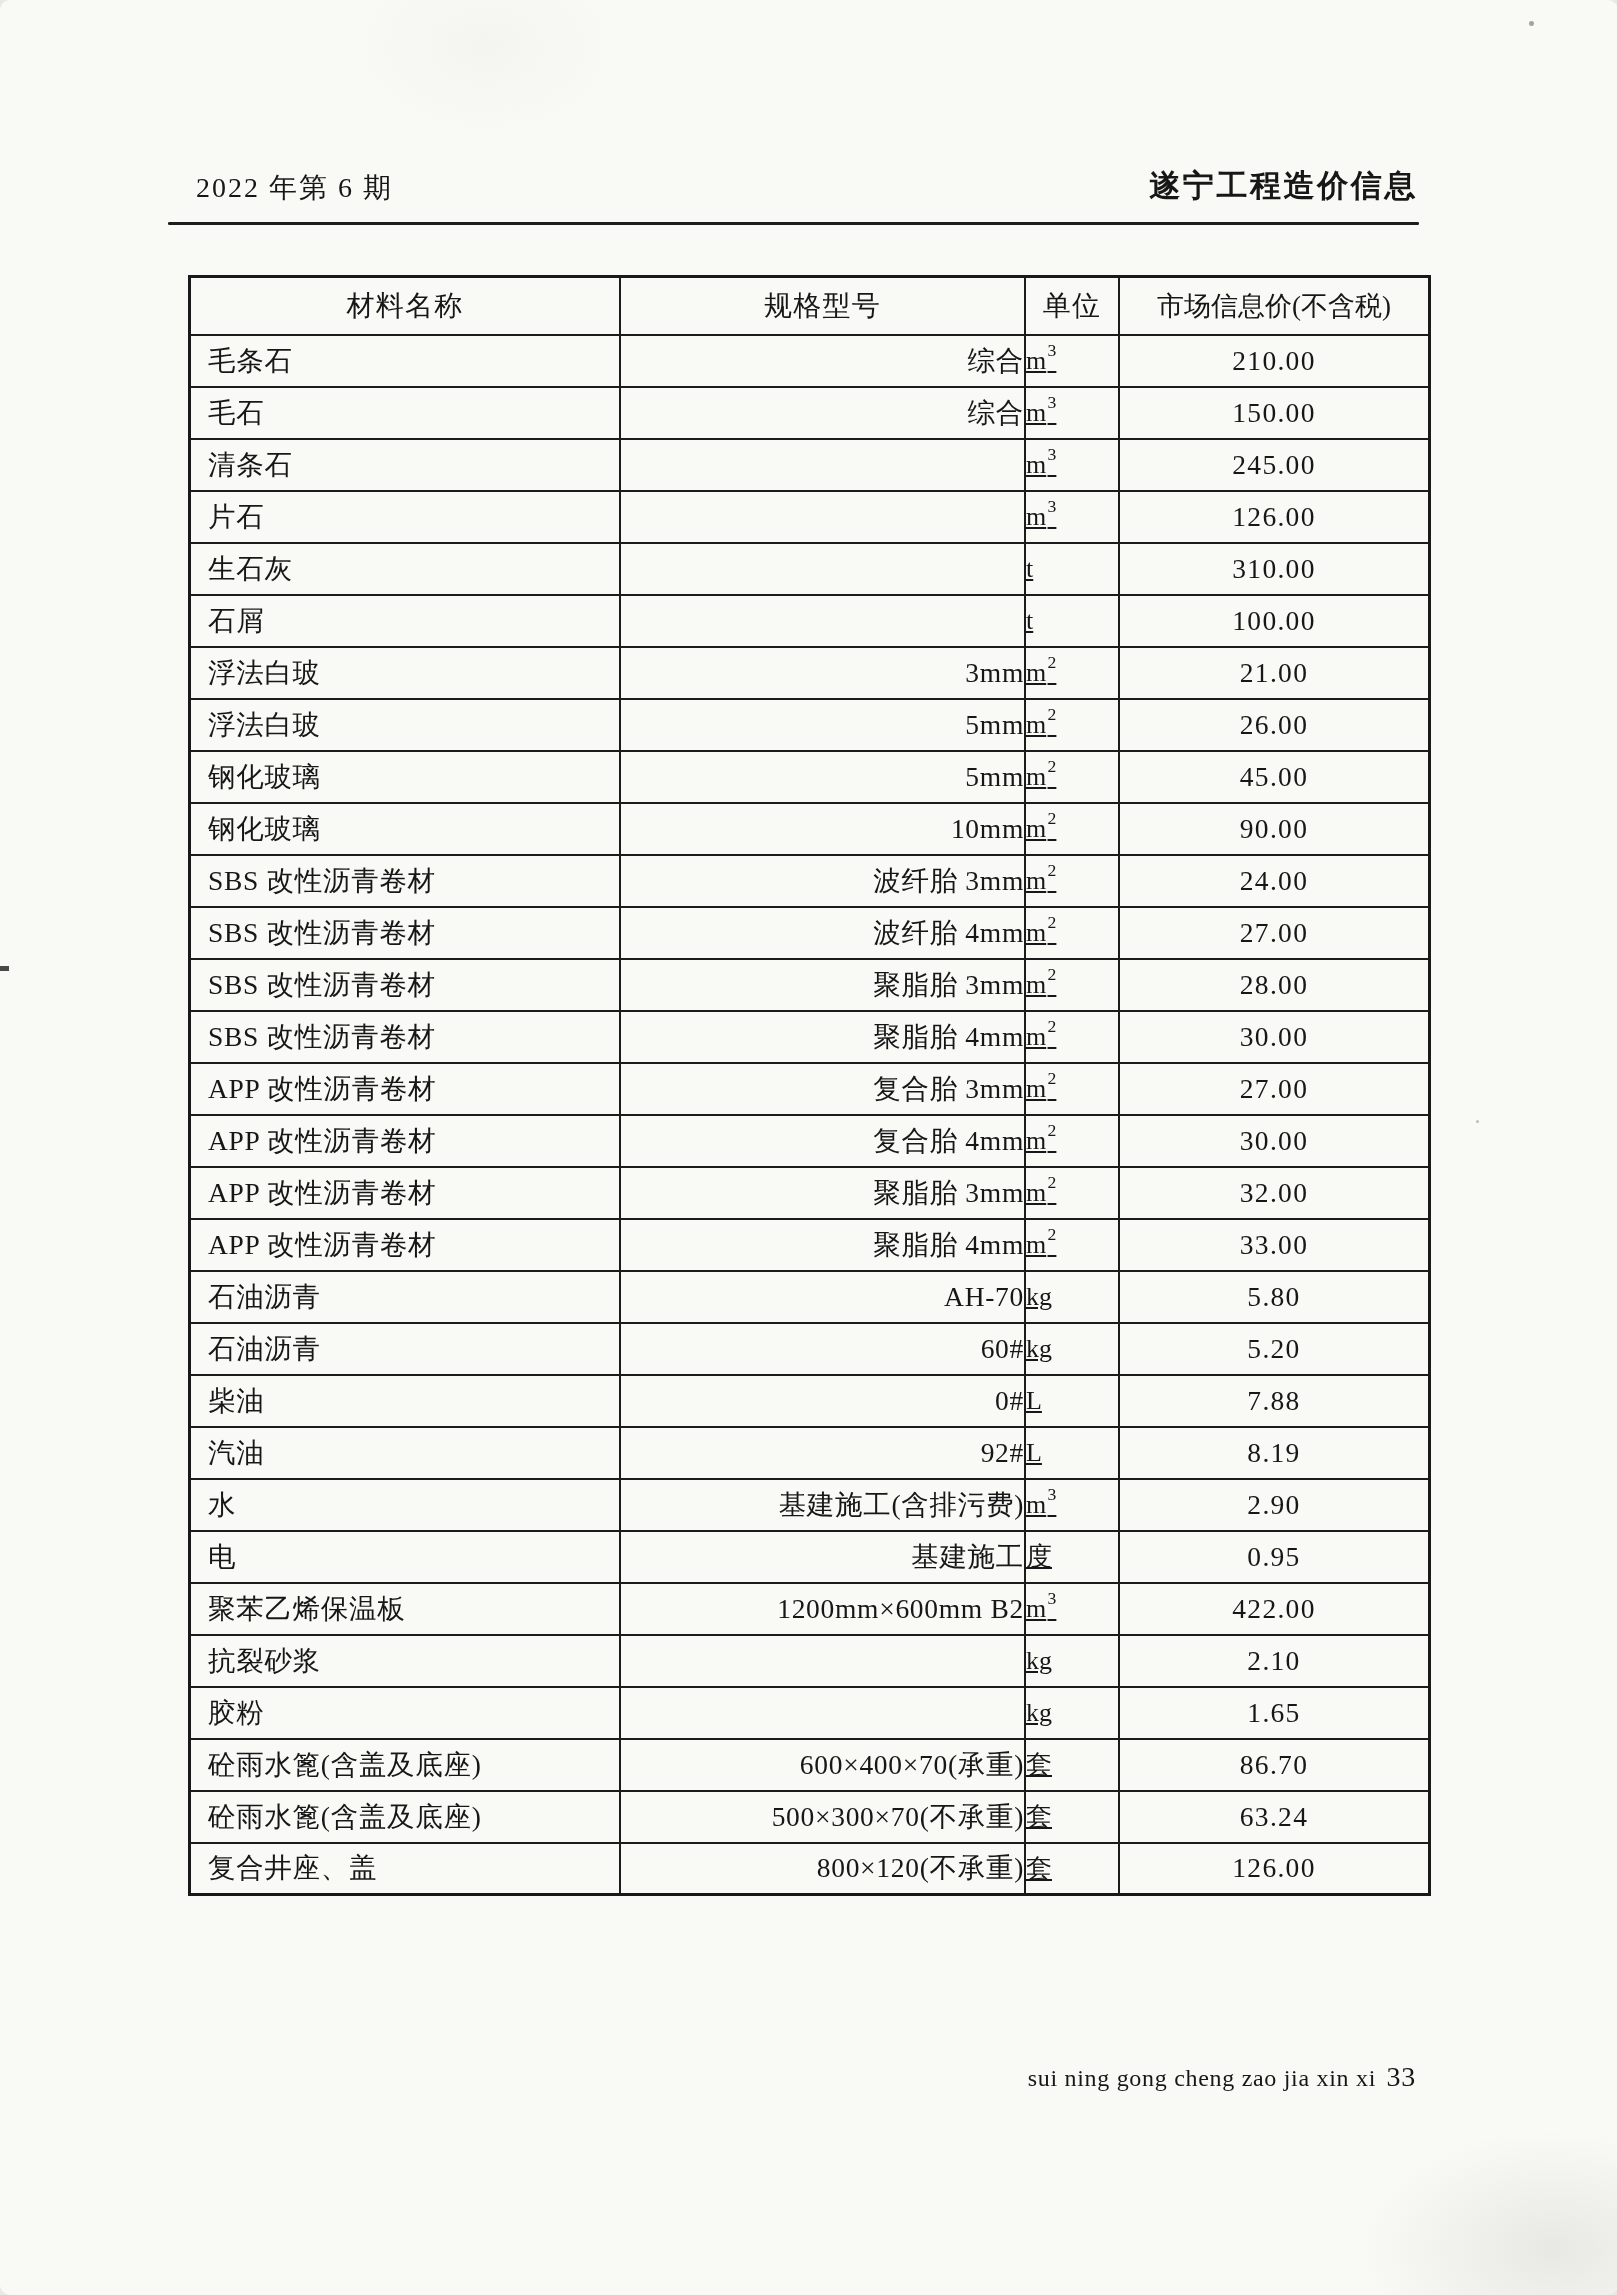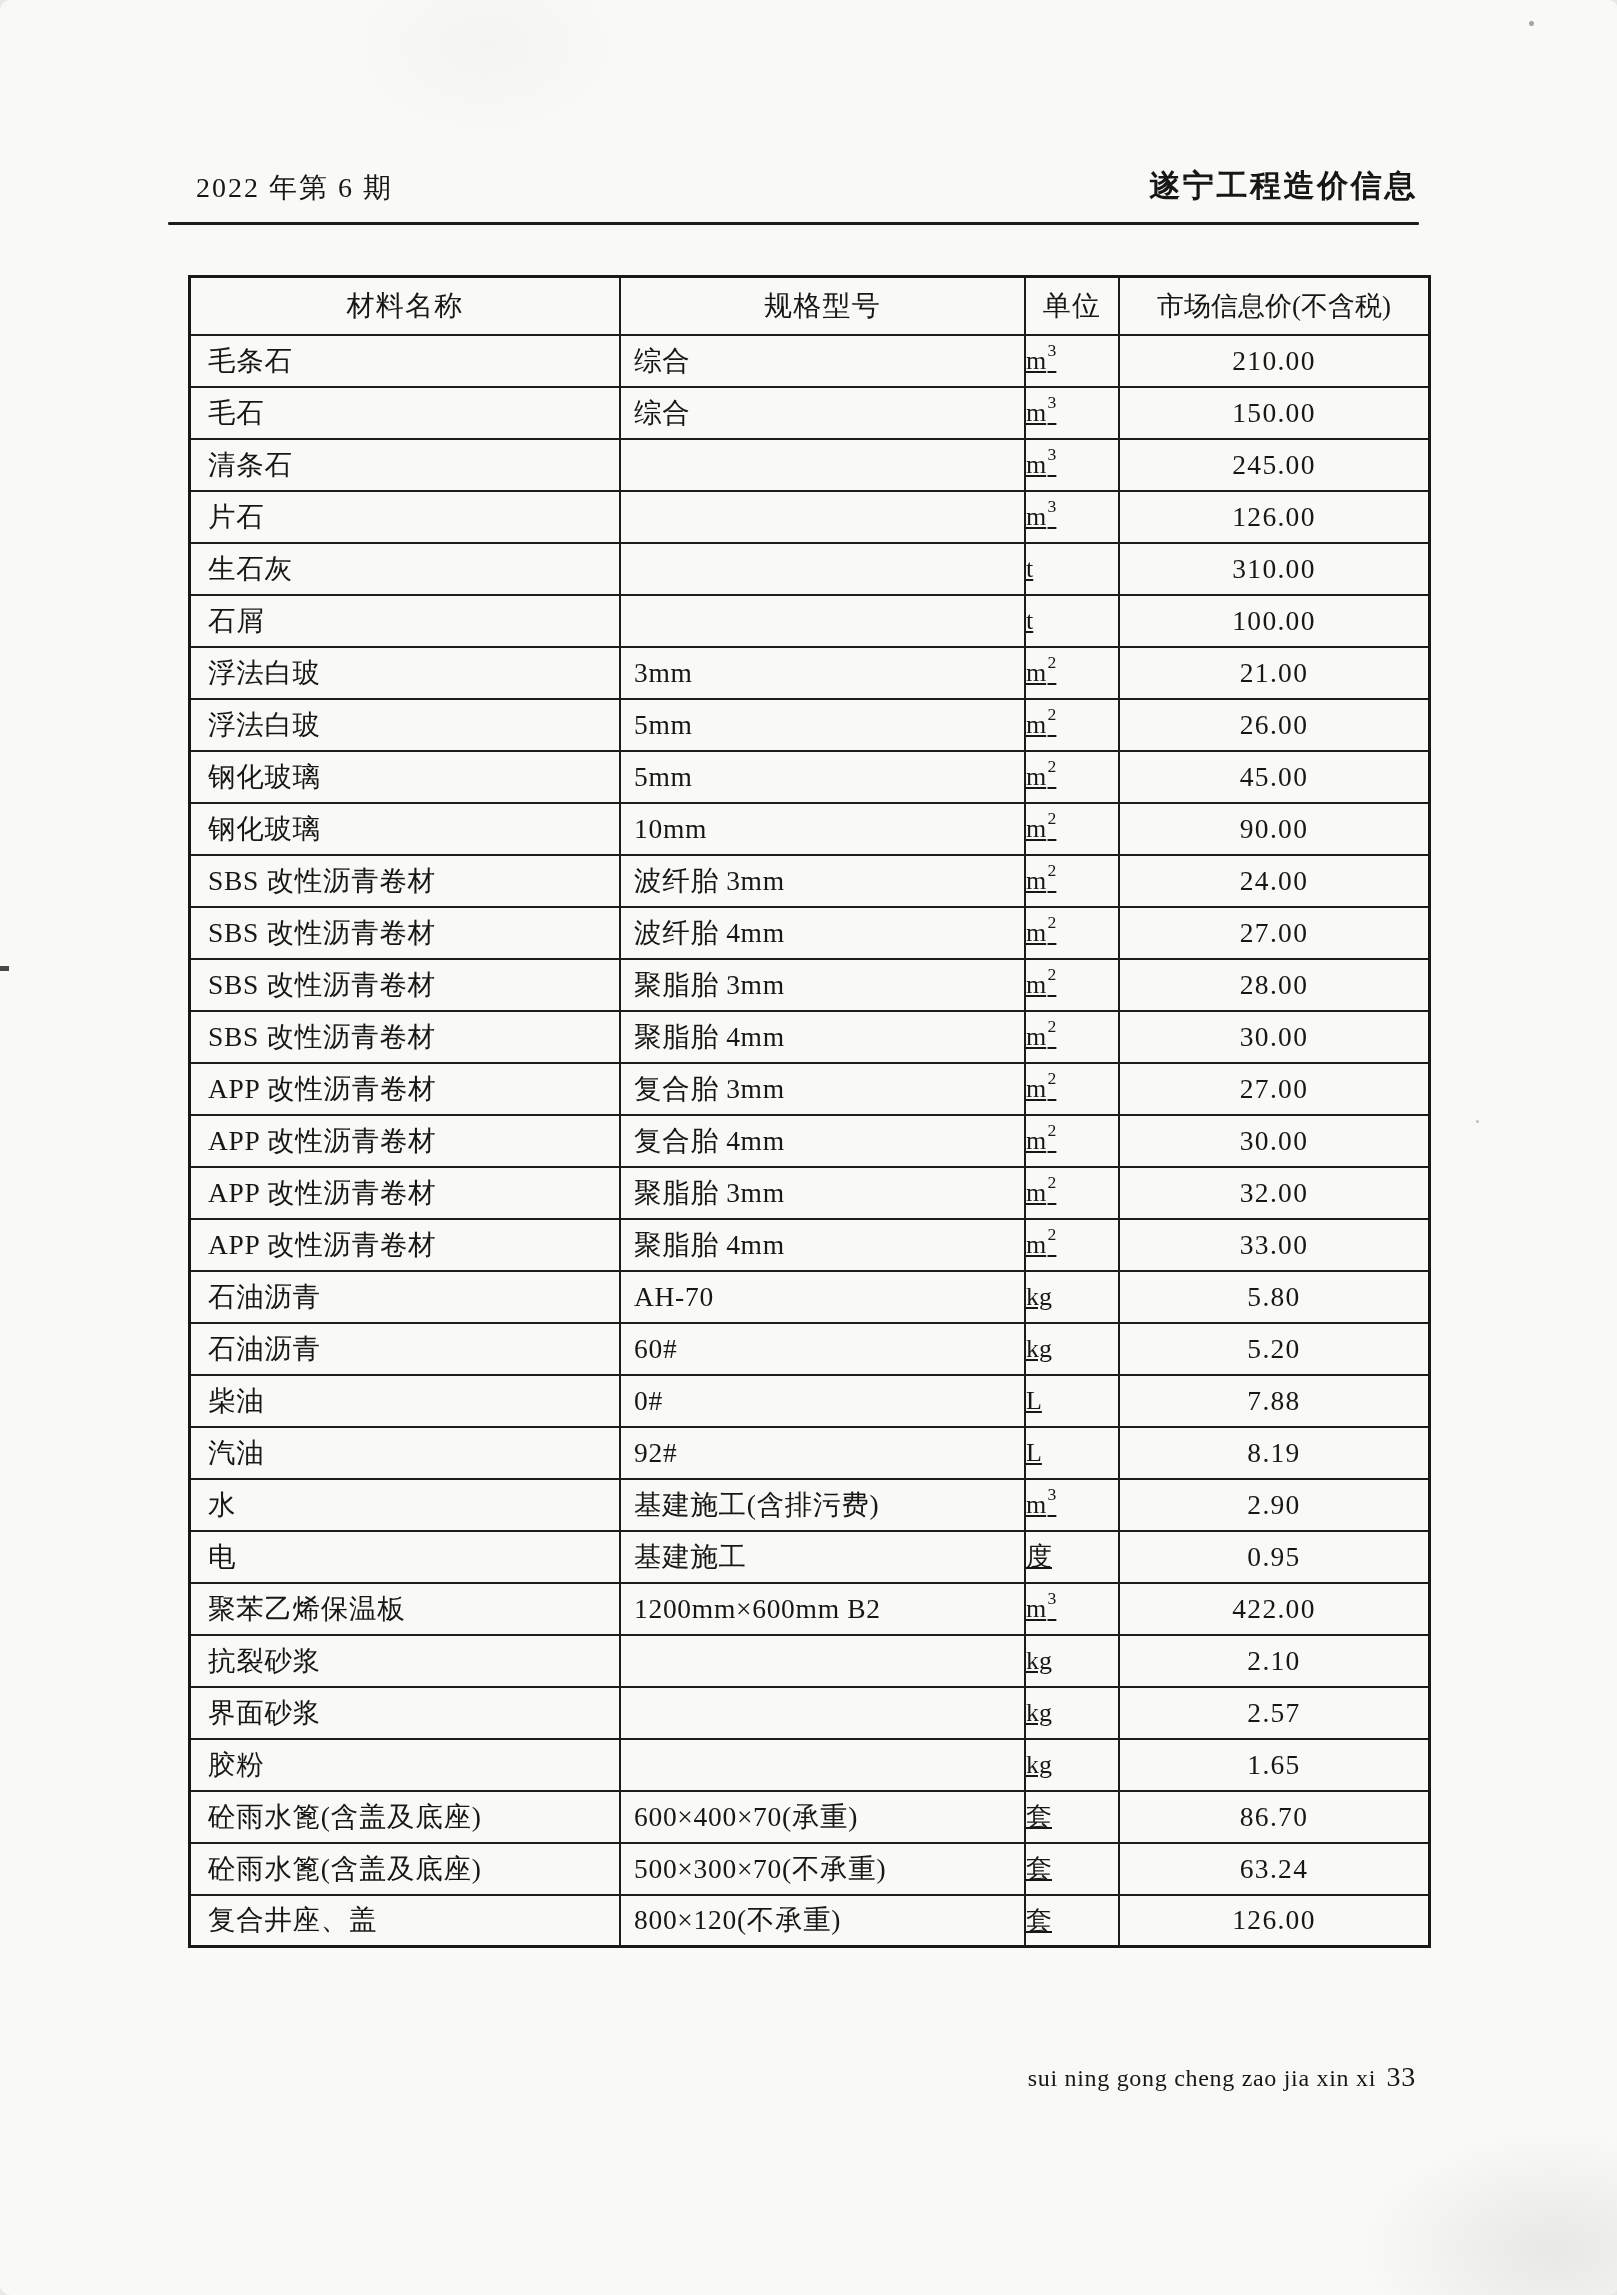--- a/index.html
+++ b/index.html
@@ -83,20 +83,21 @@
   th.c4 { width: 308px; font-size: 27px; letter-spacing: 0; }
   td.c1 {
     font-size: 27.5px;
     padding-left: 17px;
     letter-spacing: 0.7px;
   }
   td.c2 {
     font-size: 27.5px;
     padding-left: 13px;
     letter-spacing: 0.7px;
+    text-align: right;
   }
   td.c3 {
     font-size: 26px;
     text-align: left;
     text-decoration: underline;
   }
   td.c3 sup {
     font-size: 17.7px;
     line-height: 0;
     position: relative;
@@ -321,26 +322,20 @@
           <td class="c3"><span>m</span><sup>3</sup></td>
           <td class="c4">422.00</td>
         </tr>
         <tr>
           <td class="c1">抗裂砂浆</td>
           <td class="c2"></td>
           <td class="c3"><span>kg</span></td>
           <td class="c4">2.10</td>
         </tr>
         <tr>
-          <td class="c1">界面砂浆</td>
-          <td class="c2"></td>
-          <td class="c3"><span>kg</span></td>
-          <td class="c4">2.57</td>
-        </tr>
-        <tr>
           <td class="c1">胶粉</td>
           <td class="c2"></td>
           <td class="c3"><span>kg</span></td>
           <td class="c4">1.65</td>
         </tr>
         <tr>
           <td class="c1">砼雨水篦(含盖及底座)</td>
           <td class="c2">600×400×70(承重)</td>
           <td class="c3"><span>套</span></td>
           <td class="c4">86.70</td>

